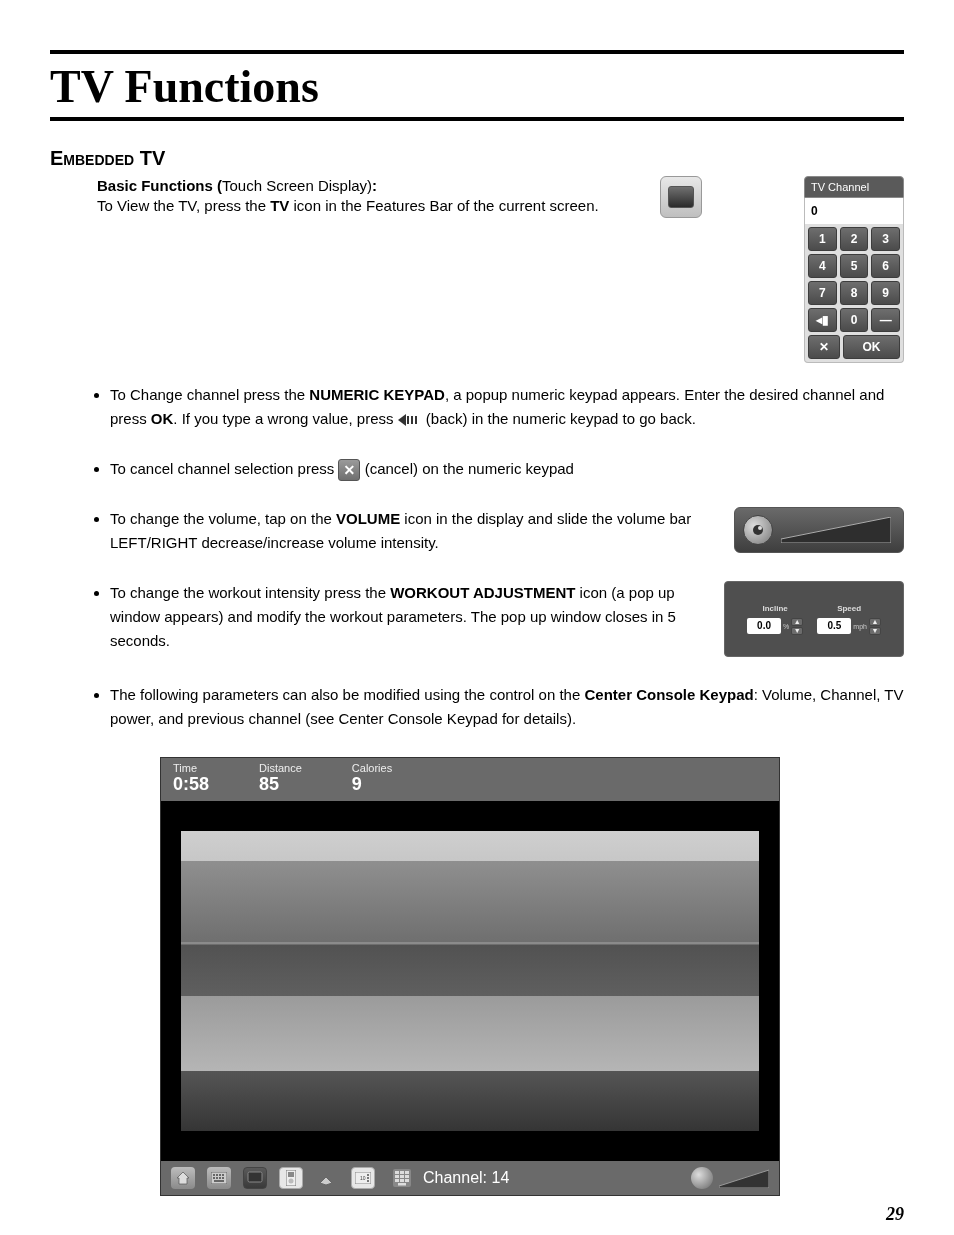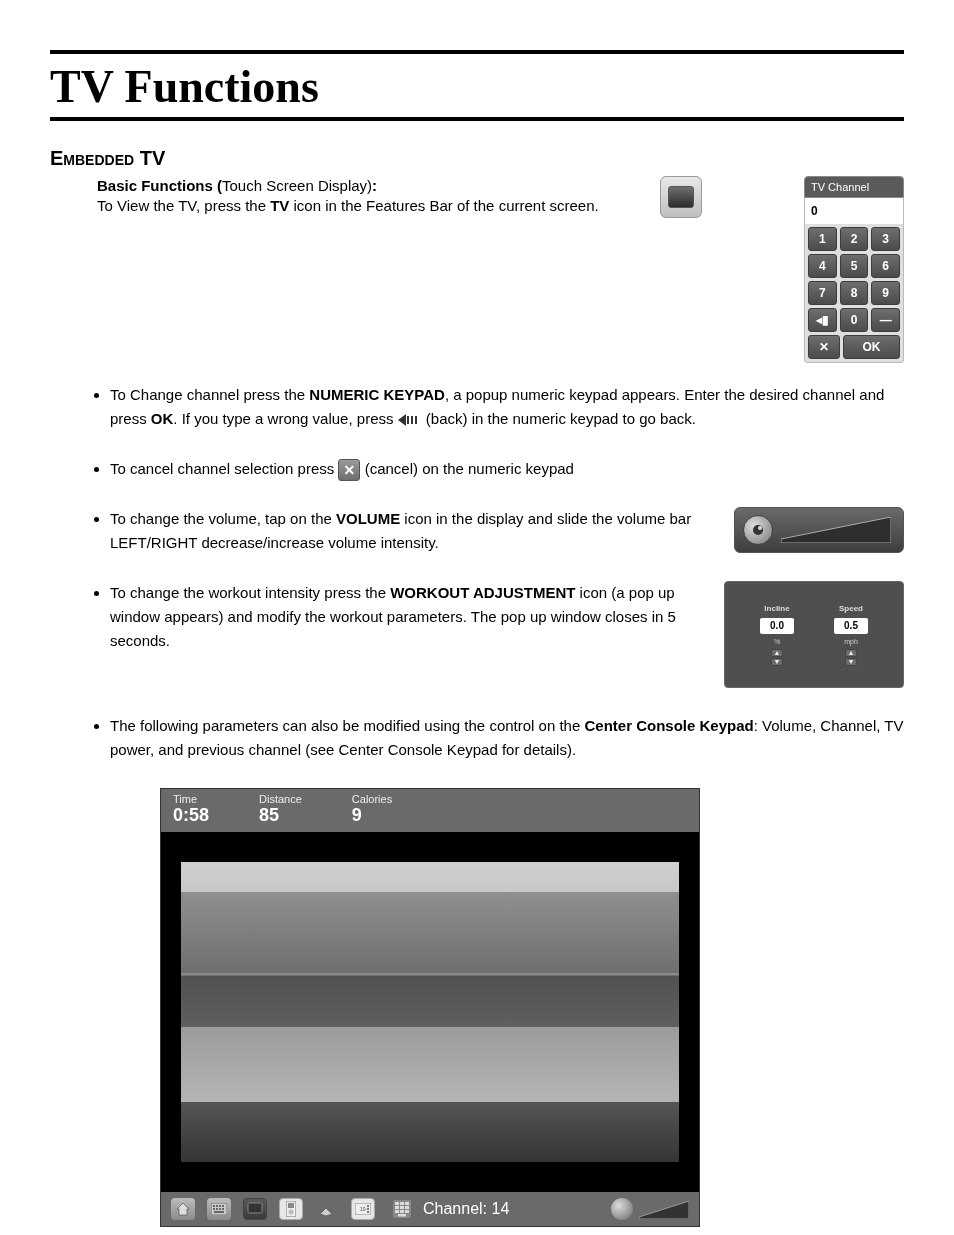--- a/index.html
+++ b/index.html
@@ -139,39 +139,39 @@
   .workout-widget {
     width: 180px;
     background: #4f4f4f;
     border-radius: 4px;
     border: 1px solid #666;
     padding: 21px;
     display:flex; gap:12px; justify-content: space-around;
   }
   .wa-group { display:flex; flex-direction:column; align-items:center; gap:2px; }
   .wa-label { color:#ddd; font-size:8px; font-weight:bold; }
-  .wa-row { display:flex; align-items:center; gap:2px;flex-direction:column; }
+  .wa-row { display:flex; align-items:center; gap:2px; }
   .wa-val {
     background:#fff; color:#000; font-weight:bold;
     width:34px; height:16px; font-size:10px;
     display:flex; align-items:center; justify-content:center;
     border-radius:2px;
   }
   .wa-unit { color:#ccc; font-size:7px; }
   .wa-arrows { display:flex; flex-direction:column; gap:1px; }
   .wa-arrow {
     width:12px; height:8px;
     background:#6c6c6c; border-radius:2px;
     display:flex; align-items:center; justify-content:center;
     font-size:7px; color:#eee; border:1px solid #444;
   }
 
   
   .tv-mock {
-    width: 540px;
+    width: 620px;
     margin: 12px auto 0 110px;
     background: #000;
     border: 1px solid #333;
     font-size: 13px;
     color: #fff;
   }
   .tv-stats {
     background: #6a6a6a;
     display: flex;
     gap: 50px;

